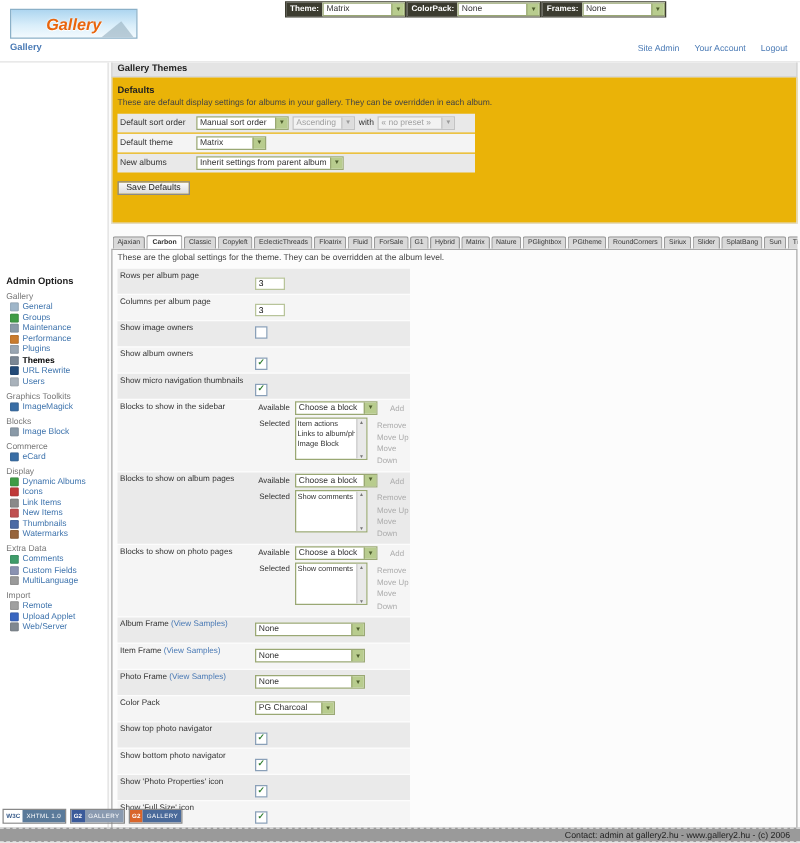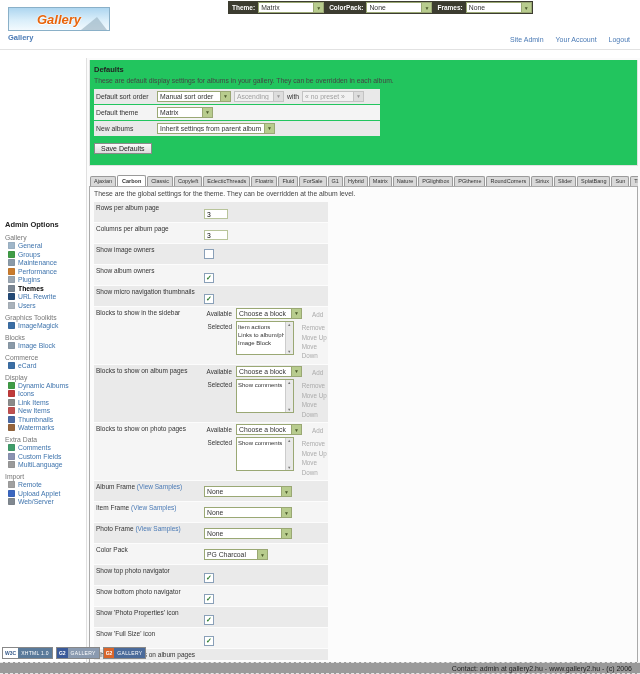--- a/index.html
+++ b/index.html
@@ -34,21 +34,21 @@
   .side-title{font-size:7.5px;font-weight:bold;color:#222;margin-bottom:2px}
   .side-sec-title{font-size:6.8px;color:#777;margin:5px 0 1px}
   .side-item{display:flex;align-items:center;gap:3px;margin:0 0 1.5px 3px;cursor:pointer}
   .side-icon{width:7px;height:7px;border-radius:1px;flex:none;box-shadow:inset 0 0 1px rgba(0,0,0,.4)}
   .side-link{font-size:6.8px;color:#3f74ad;text-decoration:none;white-space:nowrap}
   .side-item.active .side-link{color:#000;font-weight:bold}
 
   
   .content{flex:1;background:#fbfbfb;border-left:1px solid #e0e0e0;padding:2px 2px 0 2px;box-sizing:border-box;overflow:hidden}
   .page-header{background:#e4e4e4;border:1px solid #d2d2d2;font-size:7.5px;font-weight:bold;padding:2px 4px;color:#222}
-  .defaults-block{background:#22c55e;border:1px solid #e2e2e2;border-top:none;padding:3px 4px 9px}
+  .defaults-block{background:#eab308;border:1px solid #e2e2e2;border-top:none;padding:3px 4px 20px}
   .sec-title{font-weight:bold;font-size:7.5px;margin:2px 0 3px;color:#222}
   .sec-desc{font-size:6.8px;color:#444;margin-bottom:5px}
 
   .drow{display:flex;align-items:center;gap:3px;padding:2px;margin-bottom:1px;width:286px;box-sizing:border-box}
   .drow.alt0{background:#e9e9e9}.drow.alt1{background:#f4f4f4}
   .drow .lab{width:58px;font-size:6.8px;flex:none}
   .ctl-inline{display:inline-flex;align-items:center;gap:3px}
   .withtext{font-size:6.8px}
 
   .btn{font-family:inherit;font-size:7px;color:#222;background:linear-gradient(#fafafa,#dcdcdc);border:1px solid #8a8a8a;padding:1px 6px;margin:5px 2px 2px 0;cursor:pointer}
@@ -240,20 +240,21 @@
             </div>
             <div class="side-item">
               <span class="side-icon" style="background: rgb(128, 136, 144);"></span>
               <a class="side-link" href="#">Web/Server</a>
             </div>
           </div>
         </div>
     </div>
 
     <div class="content">
+      <div class="page-header">Gallery Themes</div>
 
       <div class="defaults-block">
         <div class="sec-title">Defaults</div>
         <div class="sec-desc">These are default display settings for albums in your gallery. They can be overridden in each album.</div>
         <div id="defaults-rows">
             <div class="drow alt0">
               <span class="lab">Default sort order</span>
               <span class="ctl-inline">
                 <span class="sel" style="width: 74px;">
                   <span class="sel-txt">Manual sort order</span>

